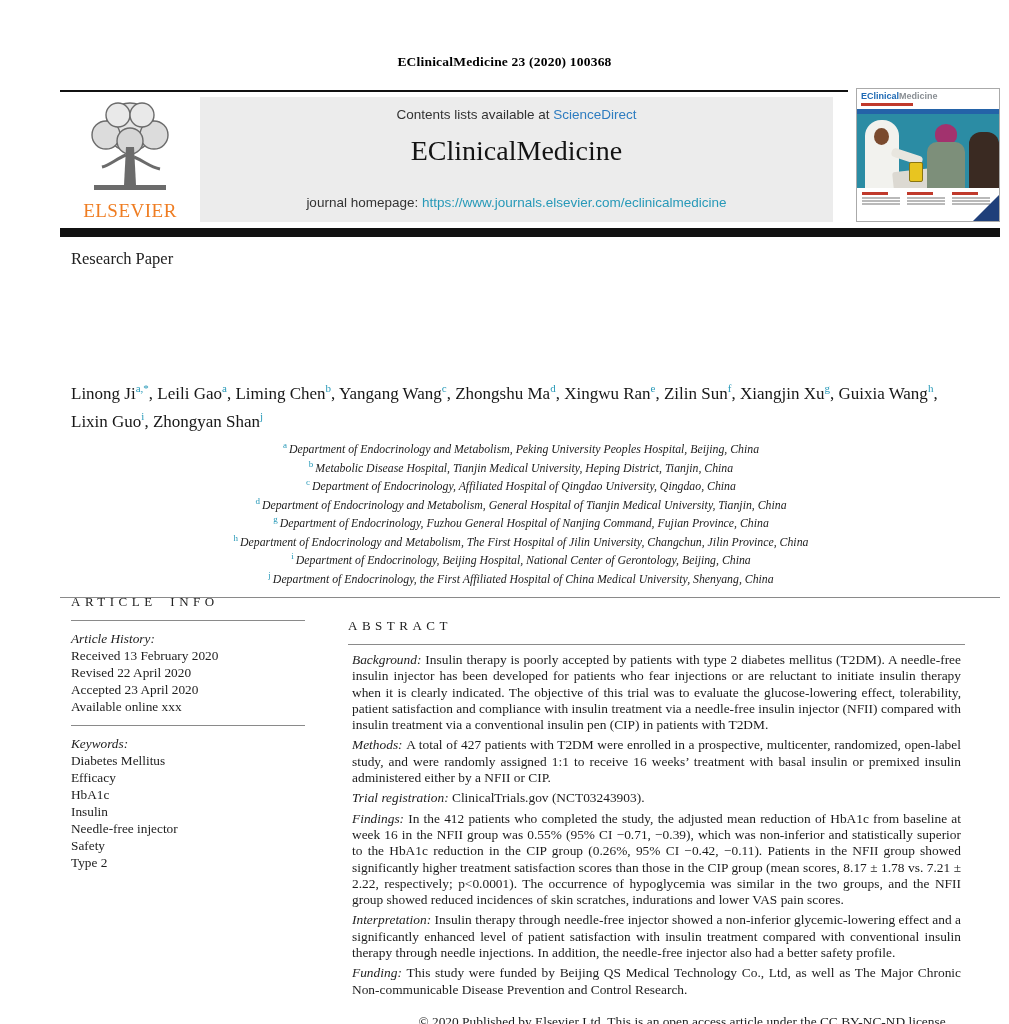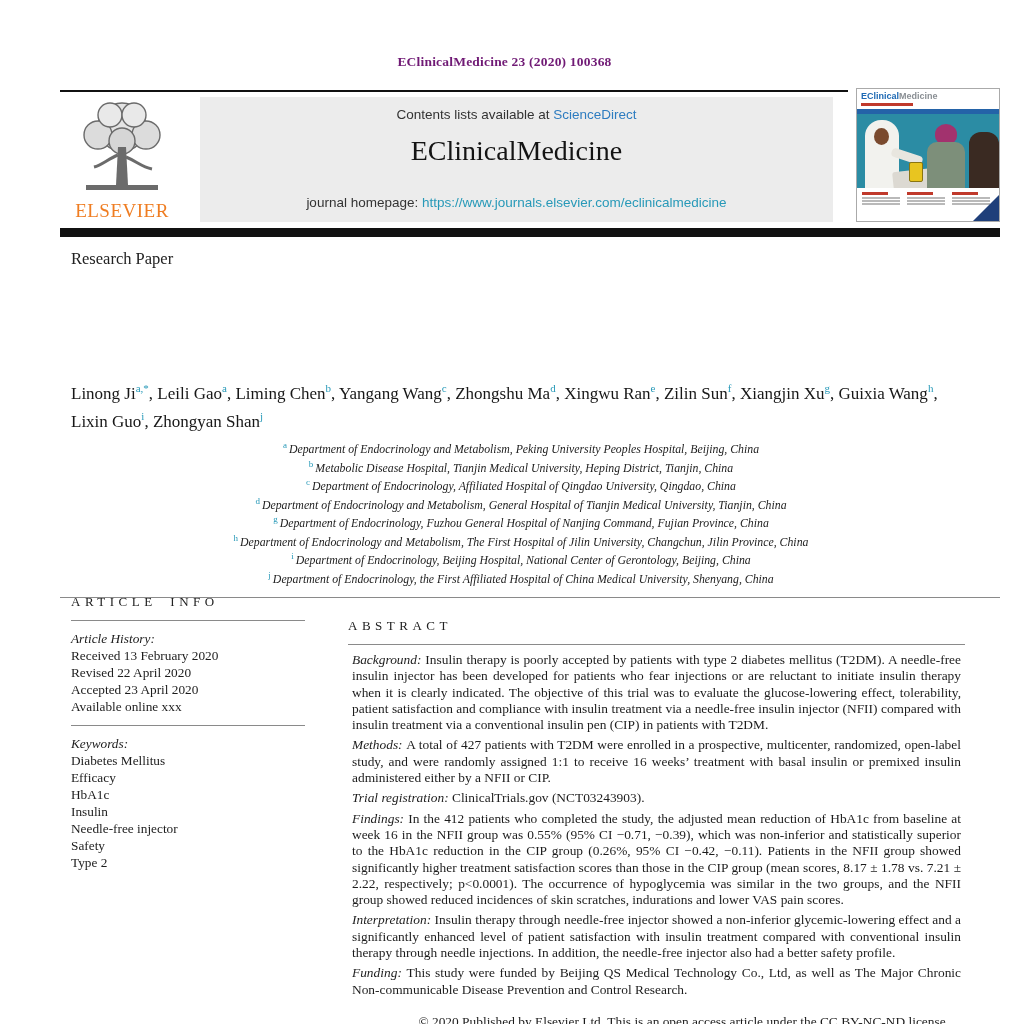--- a/index.html
+++ b/index.html
@@ -1,25 +1,25 @@
 <!DOCTYPE html>
 <html><head>
 <meta charset="utf-8">
 <style>
   html,body{margin:0;padding:0;background:#ffffff;}
   .page{position:relative;width:1009px;height:1024px;background:#fff;overflow:hidden;
         font-family:"Liberation Serif",serif;color:#1c1c1c;}
 
   
   .citation{position:absolute;top:54px;left:0;width:1009px;text-align:center;
-            font-size:13.5px;color:#701a75;font-weight:600;letter-spacing:.2px;}
+            font-size:13.5px;color:#000000;font-weight:600;letter-spacing:.2px;}
 
   
   .top-rule{position:absolute;top:90px;left:60px;width:788px;height:2px;background:#111;}
-  .logo-box{position:absolute;top:97px;left:60px;width:124px;height:125px;}
+  .logo-box{position:absolute;top:97px;left:68px;width:124px;height:125px;}
   .logo-tree{position:absolute;top:0;left:8px;}
   .logo-word{position:absolute;bottom:0;left:0;width:124px;text-align:center;
              font-size:19px;color:#ef7d22;letter-spacing:.5px;font-family:"Liberation Serif",serif;}
   .mast-box{position:absolute;top:97px;left:200px;width:633px;height:125px;background:#ececec;}
   .mast-contents{position:absolute;top:10px;left:0;width:100%;text-align:center;
                  font-family:"Liberation Sans",sans-serif;font-size:13.5px;color:#333;}
   .link-blue{color:#2d7cc0;text-decoration:none;cursor:pointer;}
   .link-teal{color:#2799b8;text-decoration:none;cursor:pointer;}
   .mast-title{position:absolute;top:38px;left:0;width:100%;text-align:center;
               font-family:"Liberation Serif",serif;font-size:28px;color:#141414;}

